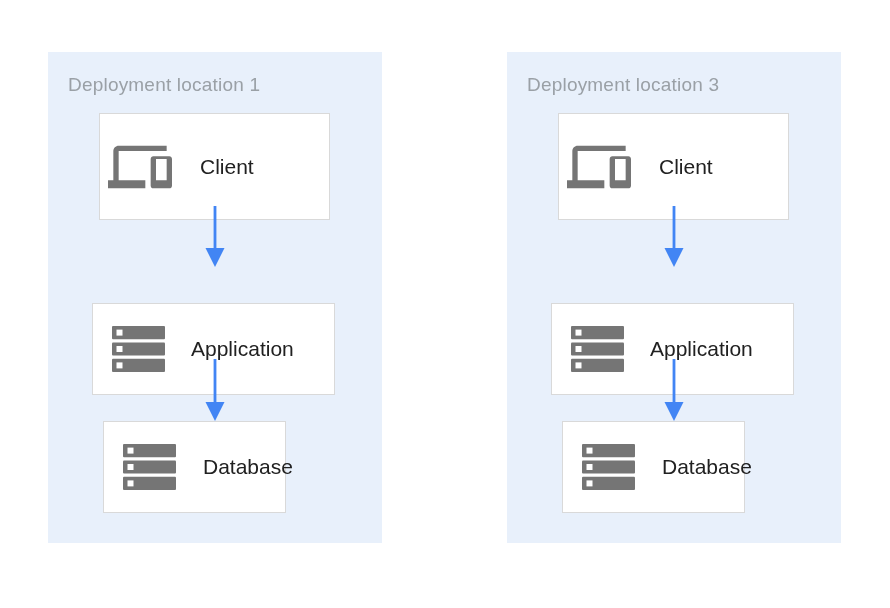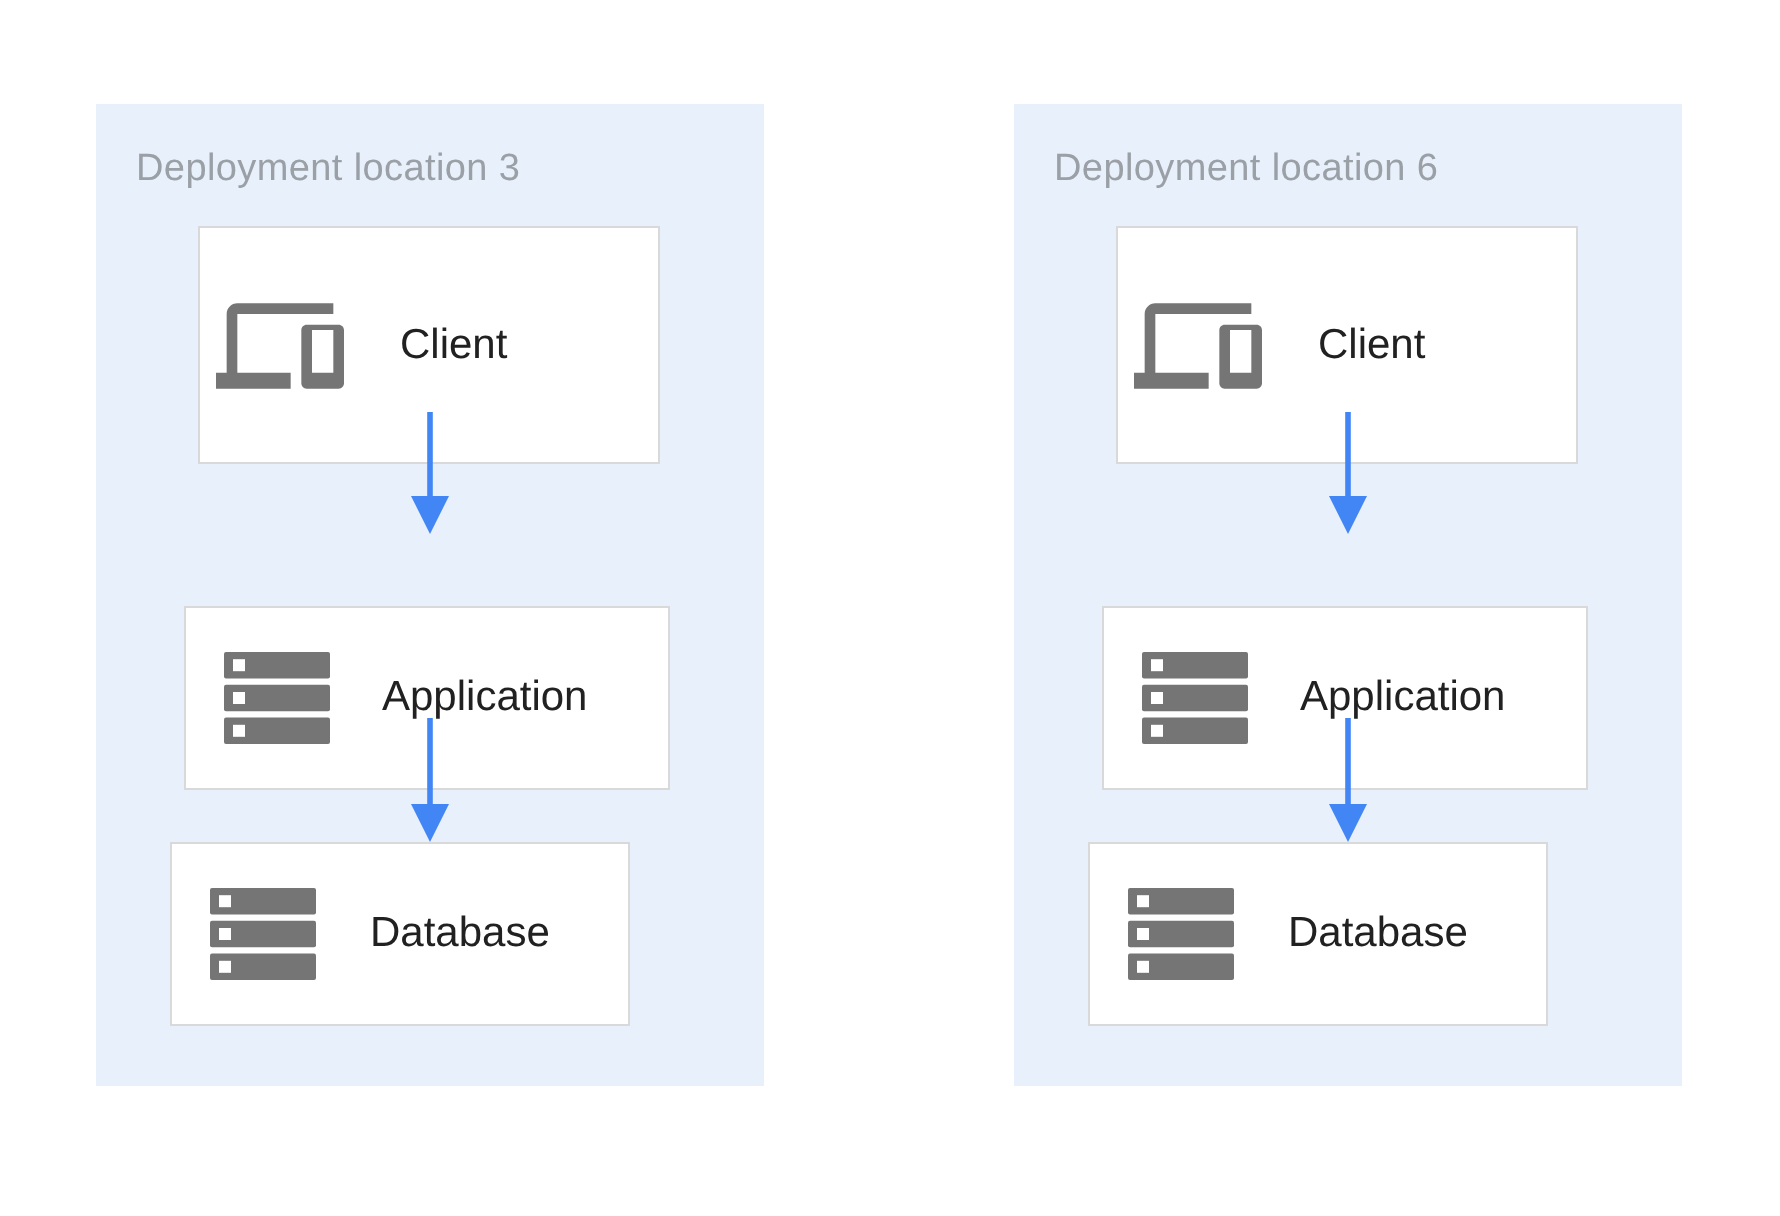--- a/index.html
+++ b/index.html
@@ -34,23 +34,23 @@
     white-space: nowrap;
   }
   .node {
     position: absolute;
     box-sizing: border-box;
     background: #ffffff;
     border: 1px solid #D9D9D9;
     display: flex;
     align-items: center;
   }
-  .node-client   { left: 51px; top: 61px;  width: 231px; height: 119px; }
+  .node-client   { left: 51px; top: 61px;  width: 231px; height: 107px; }
   .node-app      { left: 44px; top: 215px; width: 243px; height: 92px; margin-top: 36px; }
-  .node-db       { left: 37px; top: 369px; width: 230px; height: 92px; }
+  .node-db       { left: 55px; top: 369px; width: 183px; height: 92px; }
   .node-icon { flex: 0 0 auto; display: block; }
   .devices-icon { margin-left: 8px; }
   .server-icon  { margin-left: 19px; }
   .node-label {
     font-size: 21px;
     color: #212121;
     white-space: nowrap;
   }
   .node-client .node-label { margin-left: 28px; }
   .node-app .node-label    { margin-left: 26px; }
@@ -63,21 +63,21 @@
   .arrow-1 { top: 154px; height: 61px; }
   .arrow-2 { top: 307px; height: 62px; }
   .arrow svg { display: block; width: 100%; height: 100%; }
 </style>
 </head>
 <body>
 
 <div class="canvas">
 
   <div class="panel panel-1">
-    <div class="panel-title">Deployment location 3</div>
+    <div class="panel-title">Deployment location 1</div>
 
     <div class="node node-client">
       <svg class="node-icon devices-icon" width="64" height="64" viewBox="0 0 24 24" fill="#757575" aria-hidden="true">
         <path d="M4 6h18V4H4c-1.1 0-2 .9-2 2v11H0v3h14v-3H4V6zm19 2h-6c-.55 0-1 .45-1 1v10c0 .55.45 1 1 1h6c.55 0 1-.45 1-1V9c0-.55-.45-1-1-1zm-1 9h-4v-8h4v8z"></path>
       </svg>
       <span class="node-label">Client</span>
     </div>
 
     <div class="arrow arrow-1">
       <svg viewBox="0 0 22 61" preserveAspectRatio="none" aria-hidden="true">
@@ -112,21 +112,21 @@
         <rect x="0" y="32.8" width="53" height="13.2" rx="1"></rect>
         <rect x="4.5" y="3.6" width="6" height="6" fill="#ffffff"></rect>
         <rect x="4.5" y="20.0" width="6" height="6" fill="#ffffff"></rect>
         <rect x="4.5" y="36.4" width="6" height="6" fill="#ffffff"></rect>
       </svg>
       <span class="node-label">Database</span>
     </div>
   </div>
 
   <div class="panel panel-2">
-    <div class="panel-title">Deployment location 6</div>
+    <div class="panel-title">Deployment location 3</div>
 
     <div class="node node-client">
       <svg class="node-icon devices-icon" width="64" height="64" viewBox="0 0 24 24" fill="#757575" aria-hidden="true">
         <path d="M4 6h18V4H4c-1.1 0-2 .9-2 2v11H0v3h14v-3H4V6zm19 2h-6c-.55 0-1 .45-1 1v10c0 .55.45 1 1 1h6c.55 0 1-.45 1-1V9c0-.55-.45-1-1-1zm-1 9h-4v-8h4v8z"></path>
       </svg>
       <span class="node-label">Client</span>
     </div>
 
     <div class="arrow arrow-1">
       <svg viewBox="0 0 22 61" preserveAspectRatio="none" aria-hidden="true">

